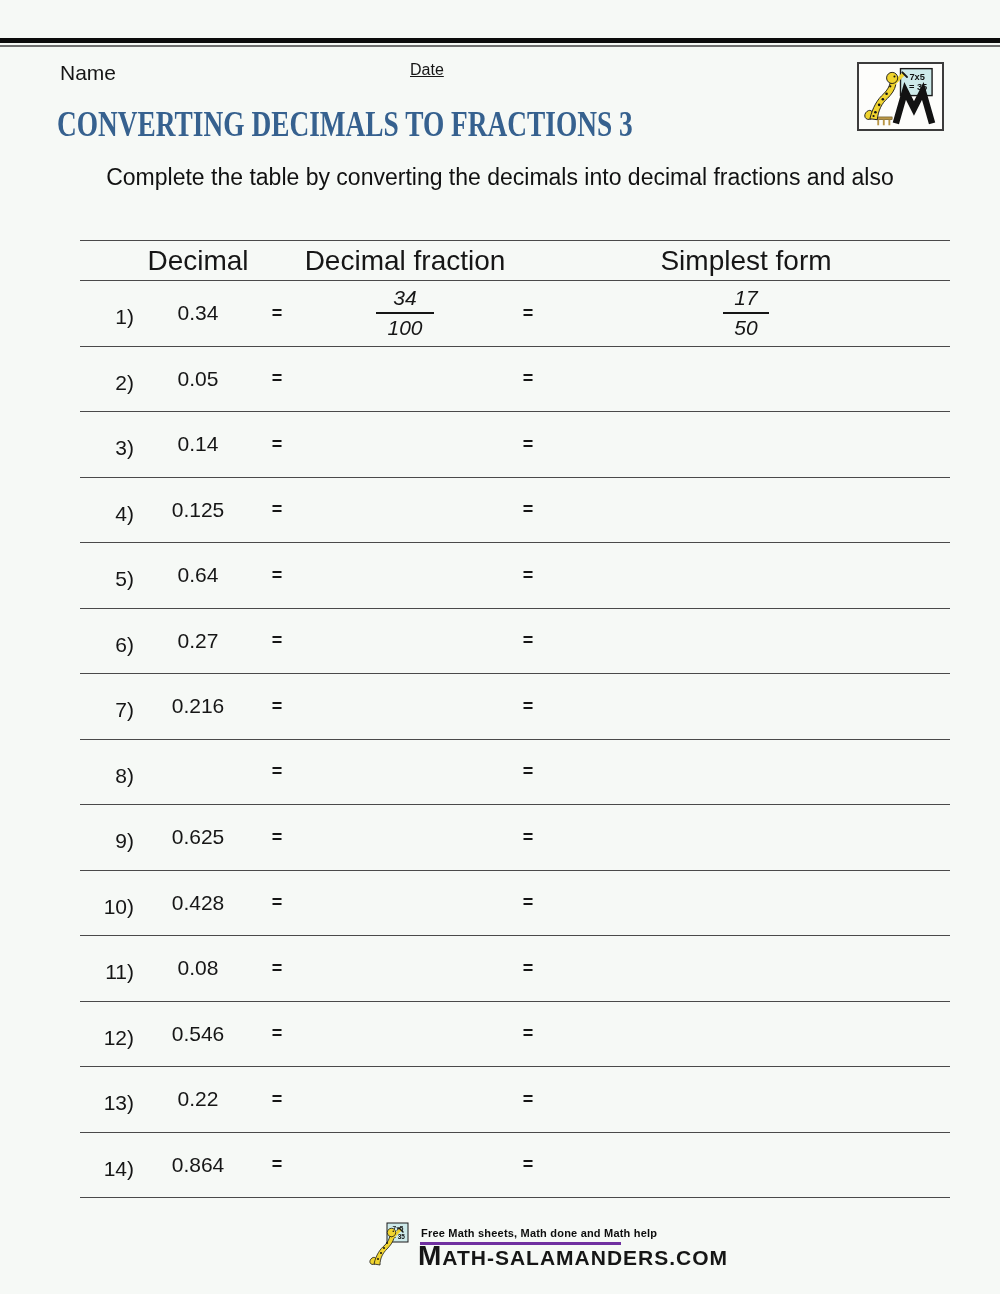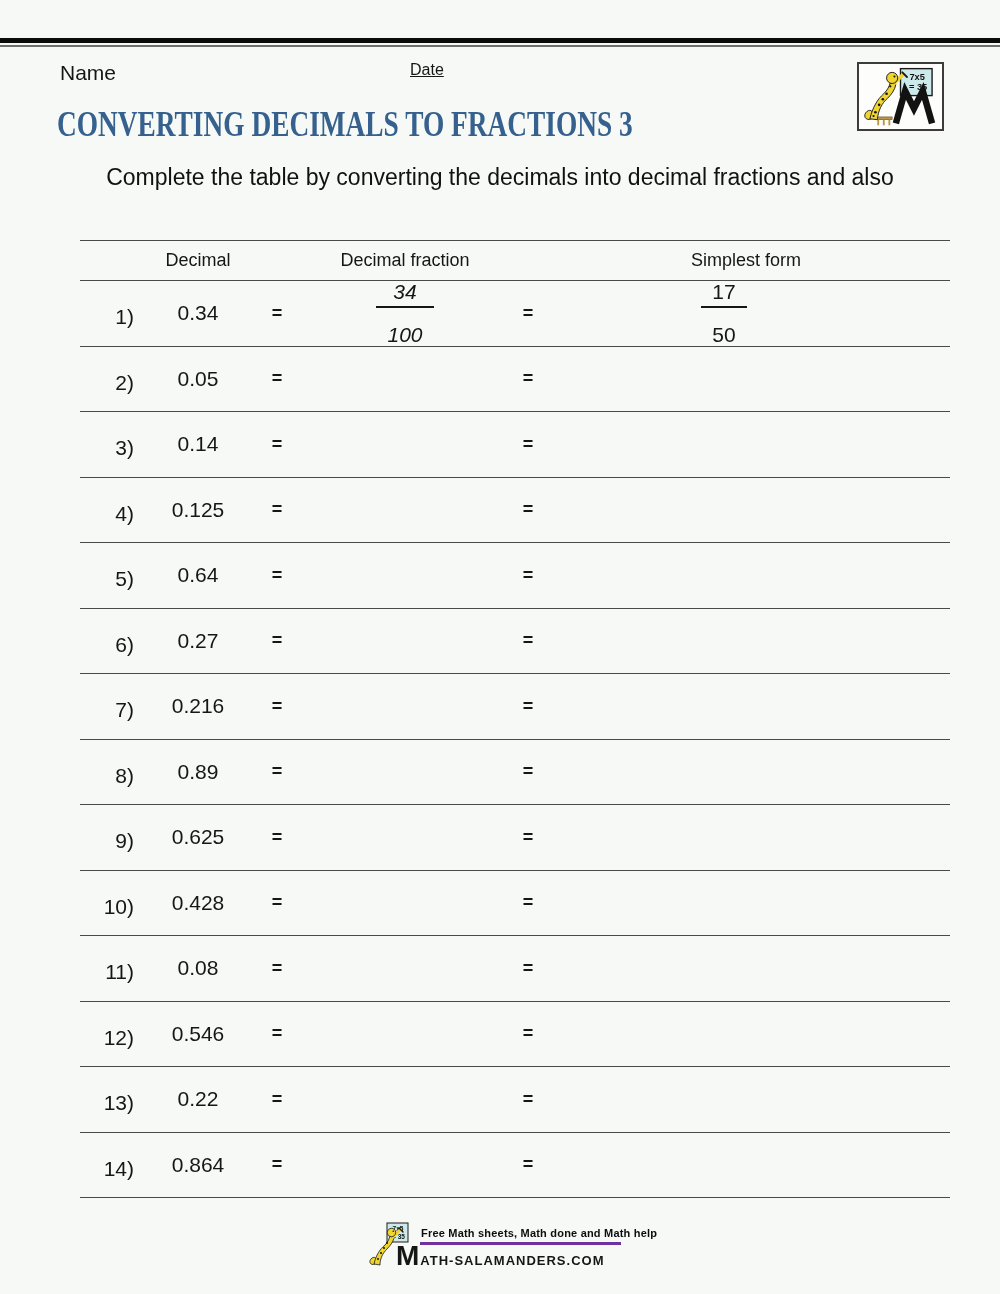--- a/index.html
+++ b/index.html
@@ -38,44 +38,44 @@
   }
 
   
   .instructions{left:0;top:151px;width:1000px;text-align:center;font-size:23px;line-height:37px;color:#111;margin-top:8px;}
 
   
   .table{left:80px;top:240px;width:870px;}
   .thead{position:relative;height:41px;border-top:1.5px solid #4a4a4a;border-bottom:1.5px solid #4a4a4a;box-sizing:border-box;}
   .row{position:relative;height:65.5px;border-bottom:1.5px solid #4a4a4a;box-sizing:border-box;}
   .c,.h{position:absolute;top:0;bottom:0;display:flex;align-items:center;justify-content:center;}
-  .h{font-size:18px;}
+  .h{font-size:28px;}
   .h-dec{left:58px;width:120px;}
   .h-frac{left:220px;width:210px;}
   .h-simp{left:466px;width:400px;}
 
   .c-num{left:0;width:54px;justify-content:flex-end;font-size:21px;padding-top:8px;}
   .c-dec{left:58px;width:120px;font-size:21px;}
   .c-eq1{left:185px;width:24px;font-size:18px;font-weight:600;}
   .c-frac{left:220px;width:210px;font-style:italic;}
   .c-eq2{left:436px;width:24px;font-size:18px;font-weight:600;}
-  .c-simp{left:444px;width:400px;}
+  .c-simp{left:466px;width:400px;font-style:italic;}
 
   .fraction{display:inline-flex;flex-direction:column;align-items:stretch;font-size:21px;line-height:24px;}
   .fr-num{text-align:center;border-bottom:2px solid #161616;padding:0 11px 2px;}
-  .fr-den{text-align:right;padding:15px 11px 0;}
+  .fr-den{text-align:right;padding:2px 11px 0;}
 
   
   .mini-logo{left:368px;top:1222px;width:42px;height:48px;}
   .mini-logo svg{display:block;width:100%;height:100%;}
   .tagline{left:421px;top:1227px;font-size:11px;font-weight:bold;letter-spacing:0.2px;color:#0d0d0d;white-space:nowrap;}
   .purple-rule{left:420px;top:1242px;width:201px;height:3px;background:#7030a0;}
   .brand{
-    left:396px;top:1242px;
-    font-size:13px;font-weight:bold;letter-spacing:1px;
+    left:418px;top:1242px;
+    font-size:21px;font-weight:bold;letter-spacing:1px;
     line-height:28px;color:#161616;white-space:nowrap;
   }
   .brand::first-letter{font-size:28px;}
 </style>
 </head>
 <body>
 
 <div>
 
   <div class="abs topbar-thick"></div>
@@ -218,21 +218,20 @@
       
     </div>
     <div class="c c-eq2">=</div>
     <div class="c c-simp">
       
     </div>
   </div>
 
   <div class="row">
     <div class="c c-num">8)</div>
-    <div class="c c-dec">0.89</div>
     <div class="c c-eq1">=</div>
     <div class="c c-frac">
       
     </div>
     <div class="c c-eq2">=</div>
     <div class="c c-simp">
       
     </div>
   </div>
 

